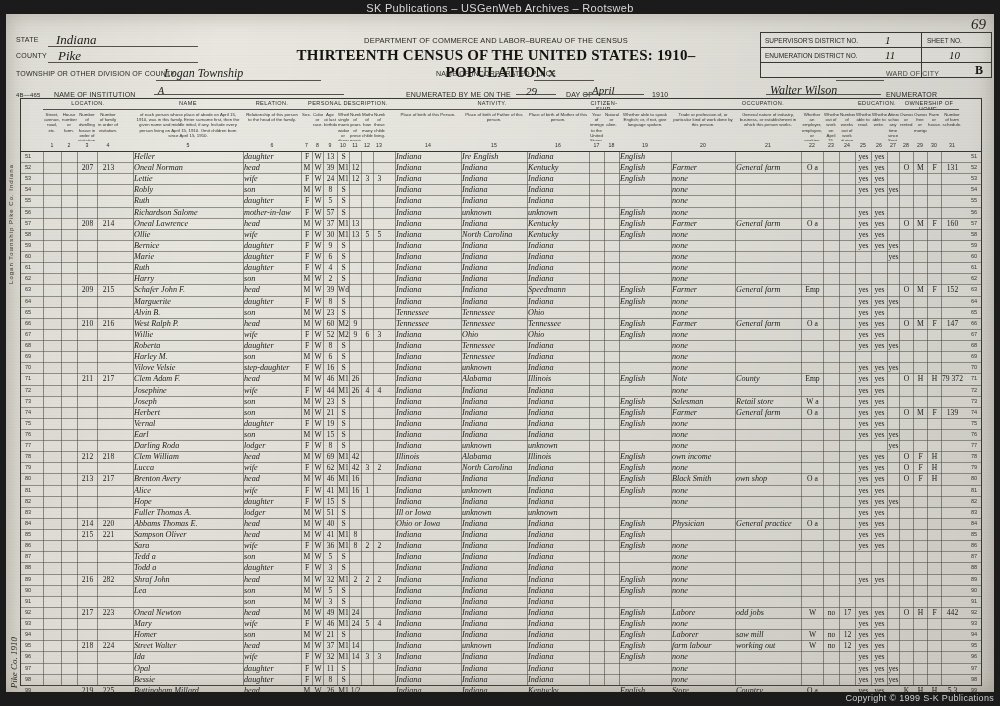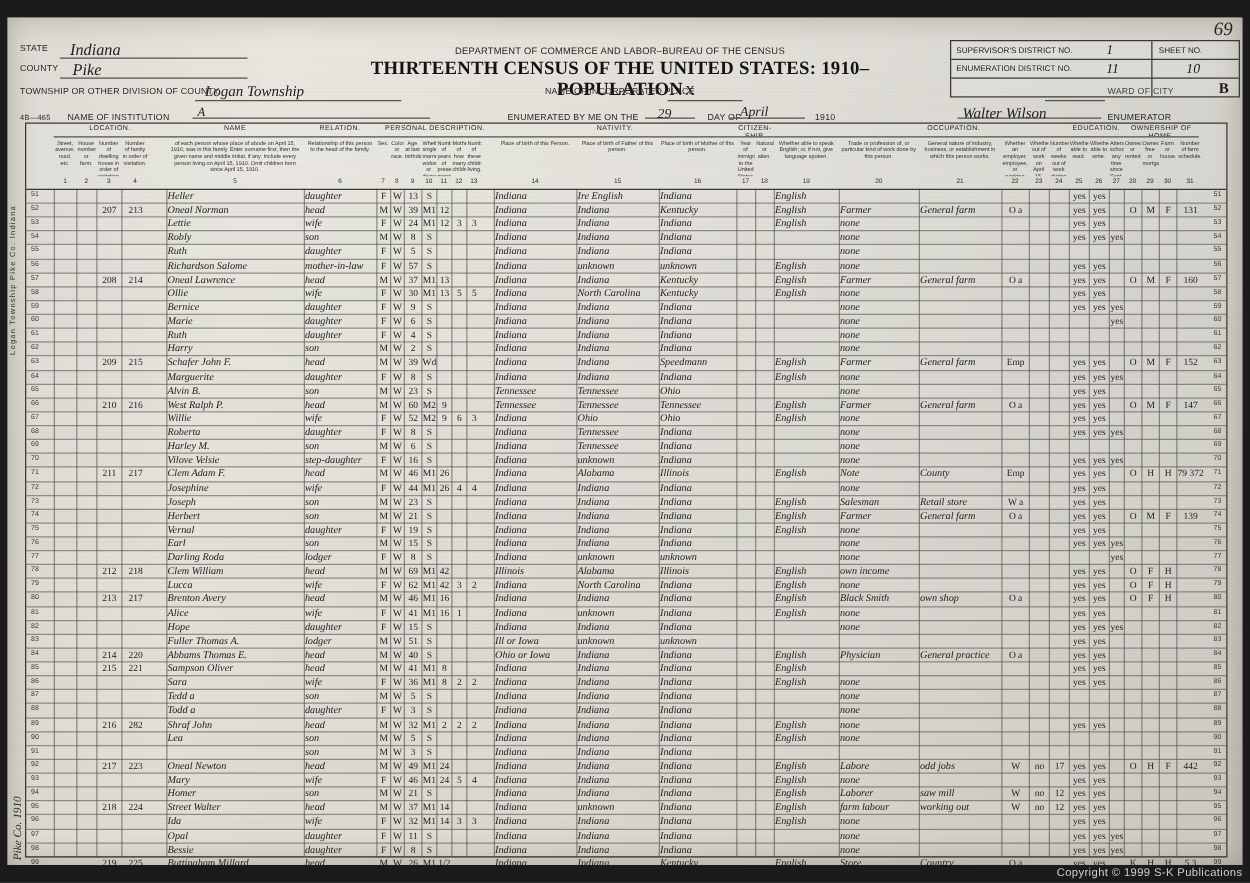--- a/index.html
+++ b/index.html
@@ -251,20 +251,21 @@
     font-style: italic;
     font-size: 15px;
     color: #262420;
   }
 </style>
 </head>
 <body>
 
 <div id="page">
 
+  <div class="watermark" id="wm-top">SK Publications – USGenWeb Archives – Rootsweb</div>
 
   <div id="sheet">
 
     <div id="hdr">
 
       <div id="subtitle">DEPARTMENT OF COMMERCE AND LABOR–BUREAU OF THE CENSUS</div>
       <div id="title">THIRTEENTH CENSUS OF THE UNITED STATES: 1910–POPULATION</div>
 
       <div class="lbl" style="left:10px; top:22px;">STATE</div>
       <div class="rule" style="left:42px; top:32px; width:150px;"></div>

